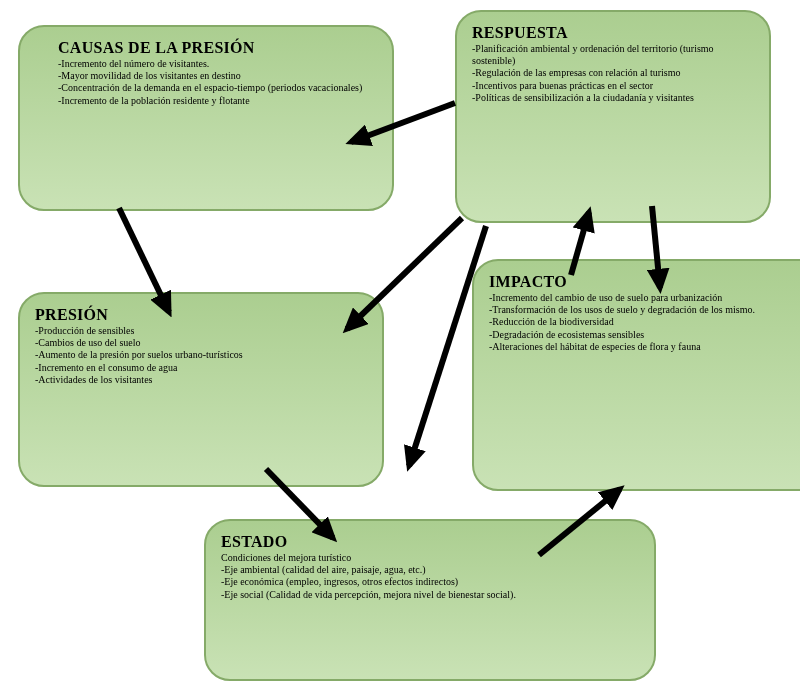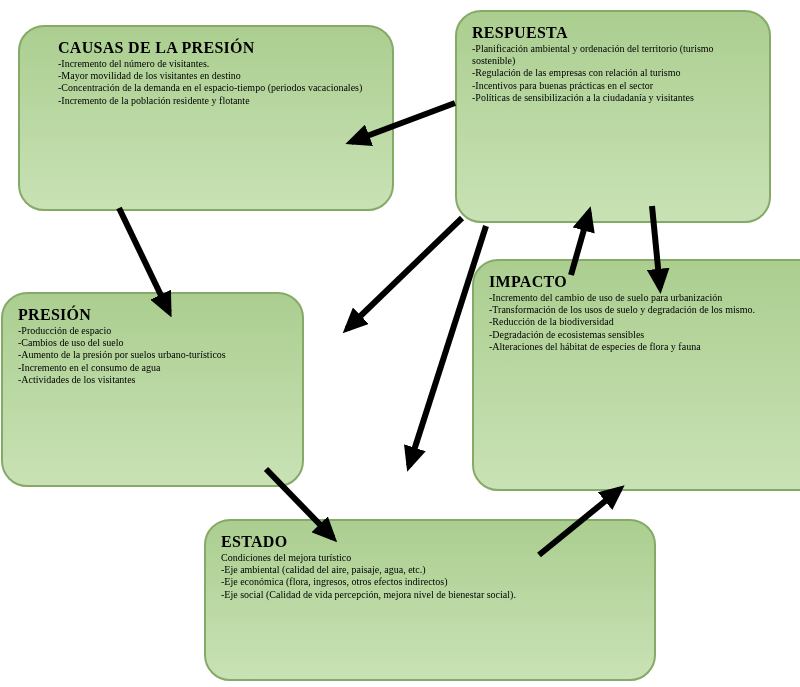--- a/index.html
+++ b/index.html
@@ -31,21 +31,21 @@
     font-weight: bold;
     line-height: 1.25;
     letter-spacing: 0.3px;
   }
   .box .line {
     font-size: 10px;
     line-height: 1.22;
   }
   #box-causas    { left: 18px;  top: 25px;  width: 376px; height: 186px; padding-left: 38px; }
   #box-respuesta { left: 455px; top: 10px;  width: 316px; height: 213px; }
-  #box-presion   { left: 1px;  top: 292px; width: 303px; height: 195px; }
+  #box-presion   { left: 18px;  top: 292px; width: 366px; height: 195px; }
   #box-impacto   { left: 472px; top: 259px; width: 370px; height: 232px; }
   #box-estado    { left: 204px; top: 519px; width: 452px; height: 162px; }
   #arrows-layer {
     position: absolute;
     left: 0; top: 0;
     width: 800px; height: 687px;
     pointer-events: none;
     z-index: 5;
   }
 </style>
@@ -65,41 +65,41 @@
   <div class="box" id="box-respuesta">
     <h2>RESPUESTA</h2>
     <div class="line">-Planificación ambiental y ordenación del territorio (turismo sostenible)</div>
     <div class="line">-Regulación de las empresas con relación al turismo</div>
     <div class="line">-Incentivos para buenas prácticas en el sector</div>
     <div class="line">-Políticas de sensibilización a la ciudadanía y visitantes</div>
   </div>
 
   <div class="box" id="box-presion">
     <h2>PRESIÓN</h2>
-    <div class="line">-Producción de espacio</div>
+    <div class="line">-Producción de sensibles</div>
     <div class="line">-Cambios de uso del suelo</div>
     <div class="line">-Aumento de la presión por suelos urbano-turísticos</div>
     <div class="line">-Incremento en el consumo de agua</div>
     <div class="line">-Actividades de los visitantes</div>
   </div>
 
   <div class="box" id="box-impacto">
     <h2>IMPACTO</h2>
     <div class="line">-Incremento del cambio de uso de suelo para urbanización</div>
     <div class="line">-Transformación de los usos de suelo y degradación de los mismo.</div>
     <div class="line">-Reducción de la biodiversidad</div>
     <div class="line">-Degradación de ecosistemas sensibles</div>
     <div class="line">-Alteraciones del hábitat de especies de flora y fauna</div>
   </div>
 
   <div class="box" id="box-estado">
     <h2>ESTADO</h2>
     <div class="line">Condiciones del mejora turístico</div>
     <div class="line">-Eje ambiental (calidad del aire, paisaje, agua, etc.)</div>
-    <div class="line">-Eje económica (flora, ingresos, otros efectos  indirectos)</div>
+    <div class="line">-Eje económica (empleo, ingresos, otros efectos  indirectos)</div>
     <div class="line">-Eje social (Calidad de vida  percepción, mejora nivel de bienestar social).</div>
   </div>
 
   <svg id="arrows-layer" viewBox="0 0 800 687" xmlns="http://www.w3.org/2000/svg">
     <defs>
       <marker id="arrowhead" markerWidth="4.2" markerHeight="3.8" refX="3.2" refY="1.9" orient="auto">
         <path d="M0,0 L4.2,1.9 L0,3.8 Z" fill="#000000"></path>
       </marker>
     </defs>
     <g id="arrow-group">

